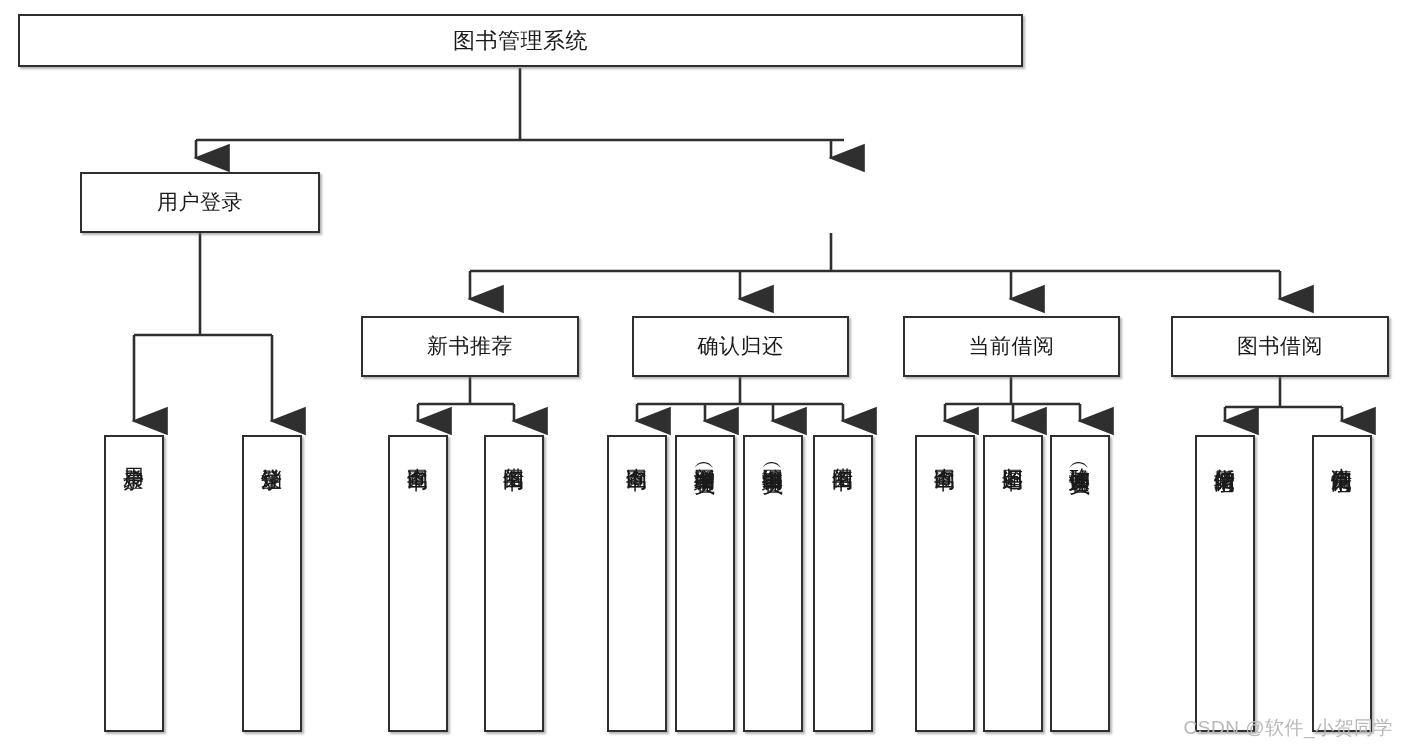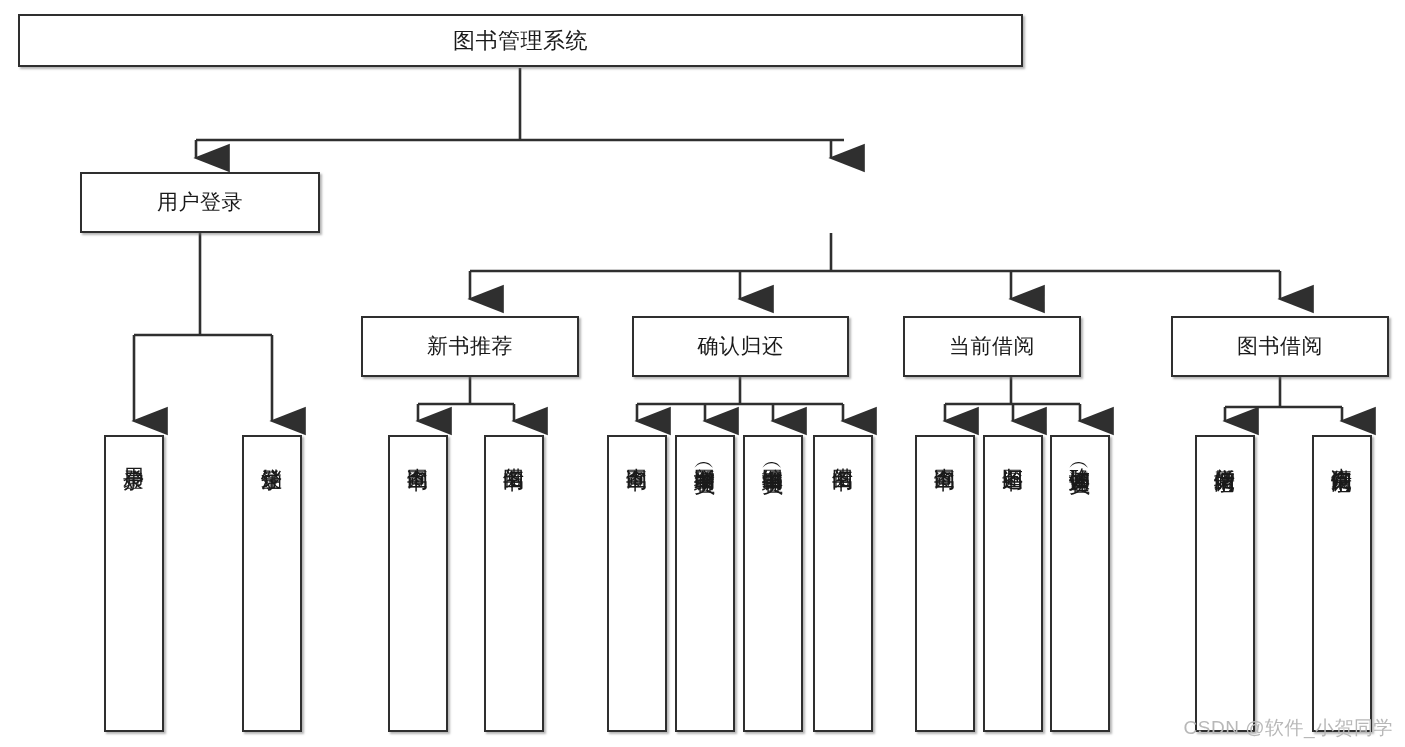--- a/index.html
+++ b/index.html
@@ -139,21 +139,21 @@
 
 
   <div class="node horizontal" style="left:361px; top:316px; width:218px; height:61px;">
     <span class="label">新书推荐</span>
   </div>
 
   <div class="node horizontal" style="left:632px; top:316px; width:217px; height:61px;">
     <span class="label">确认归还</span>
   </div>
 
-  <div class="node horizontal" style="left:903px; top:316px; width:178px; height:61px;">
+  <div class="node horizontal" style="left:903px; top:316px; width:217px; height:61px;">
     <span class="label">当前借阅</span>
   </div>
 
   <div class="node horizontal" style="left:1171px; top:316px; width:218px; height:61px;">
     <span class="label">图书借阅</span>
   </div>
 
   <div class="node vertical" style="left:104px; top:435px; width:60px; height:297px;">
     <span class="label">用户登录</span>
   </div>

